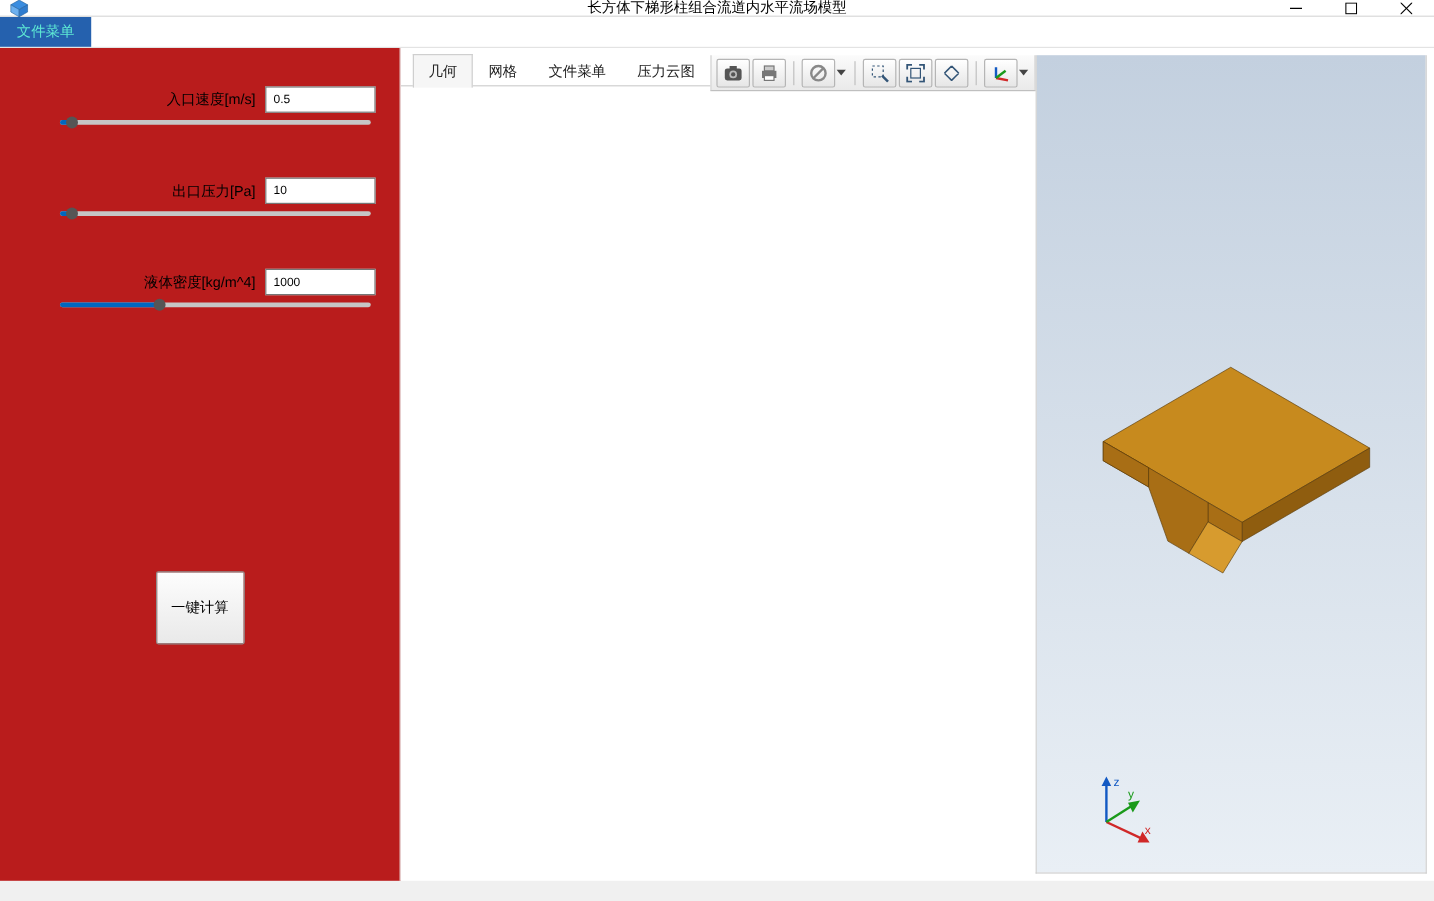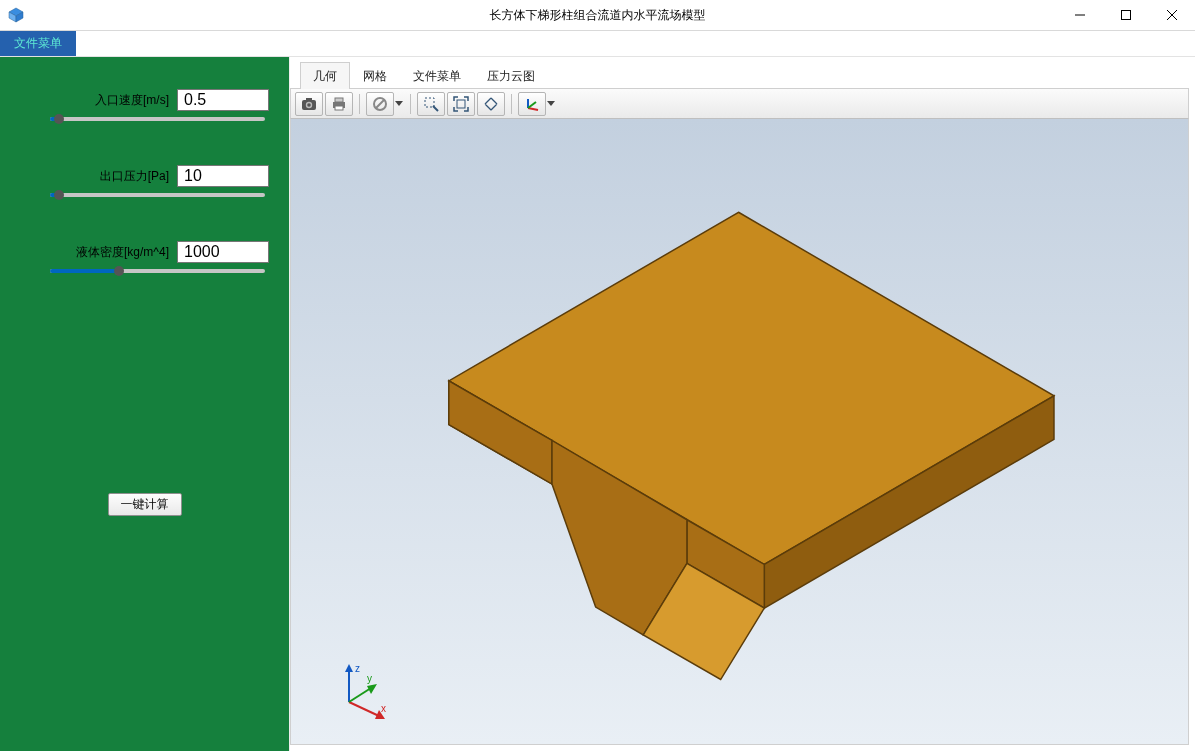--- a/index.html
+++ b/index.html
@@ -6,21 +6,21 @@
   body {
     font-family: "Microsoft YaHei", "Segoe UI", Arial, sans-serif;
     font-size: 12px;
     background: #f0f0f0;
     width: 1195px;
     height: 751px;
     overflow: hidden;
     color: #000;
   }
   .titlebar {
-    height: 31px;
+    height: 14px;
     background: #fff;
     border-bottom: 1px solid #d9d9d9;
     display: flex;
     align-items: center;
     position: relative;
   }
   .titlebar .app-icon {
     width: 16px; height: 16px; margin-left: 8px;
     display: inline-flex; align-items: center; justify-content: center;
   }
@@ -52,22 +52,22 @@
     padding: 0 14px;
     display: flex; align-items: center;
     font-size: 12px;
   }
   .main {
     display: flex;
     height: calc(751px - 31px - 26px);
     background: #fff;
   }
   .sidebar {
-    width: 290px;
-    background: #15803d;
+    width: 334px;
+    background: #b91c1c;
     padding: 32px 20px 20px 20px;
     border-right: 1px solid #eee;
     position: relative;
   }
   .param {
     margin-bottom: 34px;
   }
   .param-row {
     display: flex;
     align-items: center;
@@ -78,21 +78,21 @@
     flex: 1;
     text-align: right;
     font-size: 12px;
     white-space: nowrap;
   }
   .param-input {
     width: 92px;
     height: 22px;
     border: 1px solid #767676;
     padding: 2px 6px;
-    font-size: 16px;
+    font-size: 10px;
     font-family: inherit;
   }
   .slider-wrap {
     padding: 0 0 0 0;
     height: 14px;
     position: relative;
   }
   .slider-track {
     position: relative;
     height: 4px;
@@ -112,30 +112,29 @@
     background: #555;
   }
   .compute-btn-wrap {
     position: absolute;
     left: 0; right: 0;
     top: 436px;
     text-align: center;
   }
   .compute-btn {
     display: inline-block;
-    padding: 2px 12px;
+    padding: 21px 12px;
     background: linear-gradient(#fdfdfd,#e9e9e9);
     border: 1px solid #8f8f8f;
     border-radius: 2px;
     font-size: 12px;
   }
   .rightpane {
     flex: 1;
     display: flex;
-    flex-direction: column;
     padding: 6px 6px 6px 0;
   }
   .tabstrip {
     height: 26px;
     display: flex;
     align-items: center;
     padding-left: 10px;
     gap: 0;
     border-bottom: 1px solid #cfcfcf;
     background: #fff;

